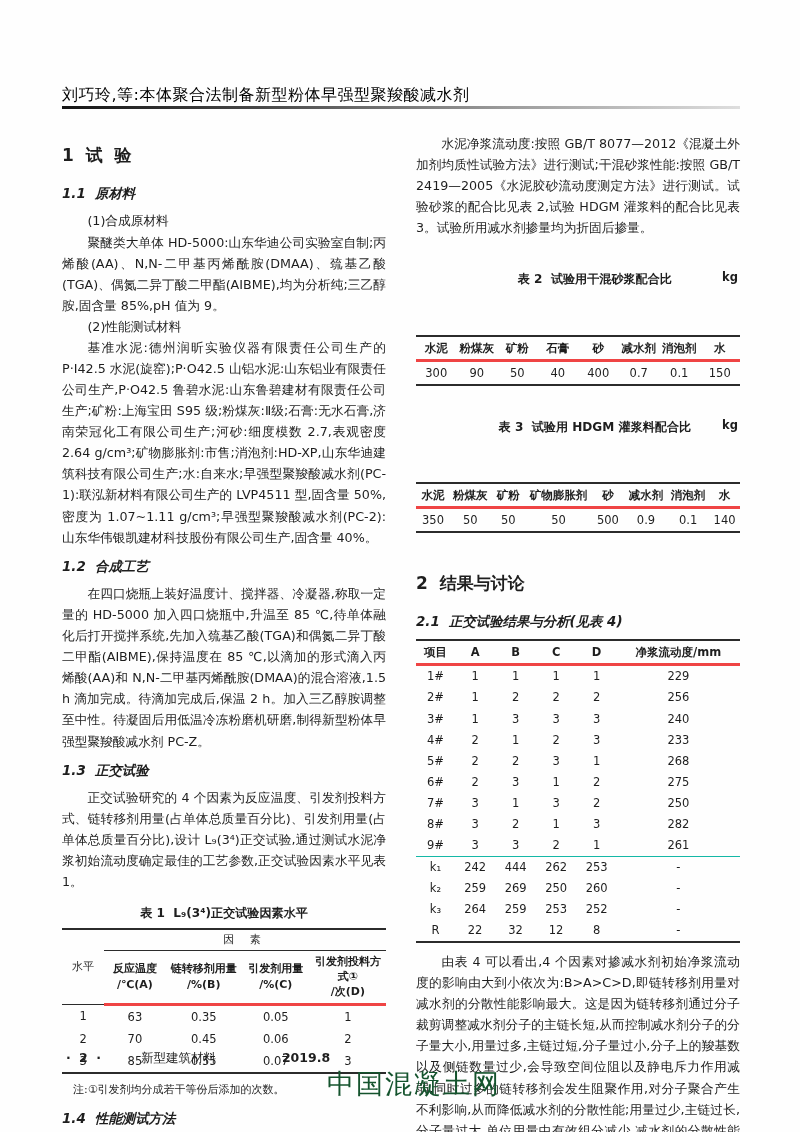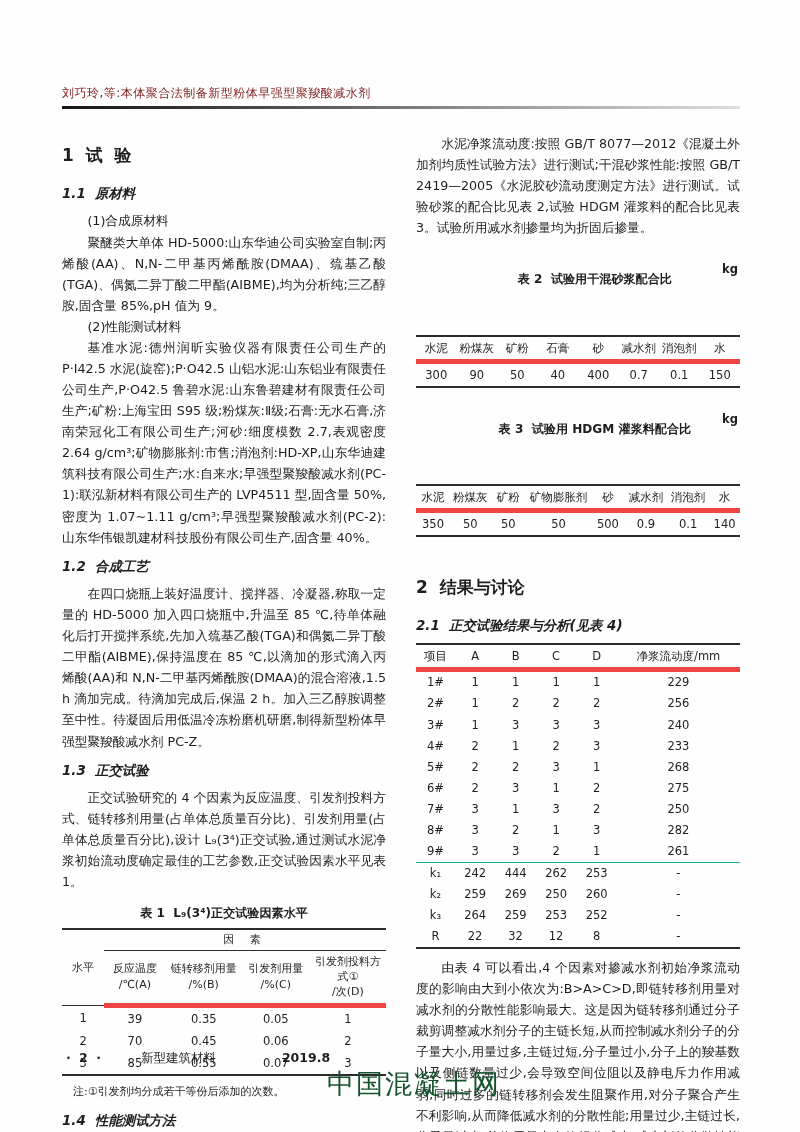--- a/index.html
+++ b/index.html
@@ -4,39 +4,39 @@
 <style>
   html,body{margin:0;padding:0;}
   body{
     width:800px;height:1132px;position:relative;overflow:hidden;
     background:#fefefe;color:#1e1e1e;
     font-family:"DejaVu Sans","Liberation Sans",sans-serif;
   }
   .page{position:absolute;inset:0;}
   
   .running-head{
-    position:absolute;left:62px;top:85px;font-size:12px;color:#7f1d1d;letter-spacing:.5px;
+    position:absolute;left:62px;top:85px;font-size:16px;color:#000000;letter-spacing:.5px;
   }
   .head-rule{
     position:absolute;left:62px;top:106px;width:678px;height:3px;
     background:linear-gradient(to right,#151515 0%,#4a4a4a 30%,#9a9a9a 65%,#dedede 100%);
   }
   
   .columns{position:absolute;left:62px;top:133px;width:678px;display:flex;gap:30px;}
   .col{width:324px;font-size:12.7px;line-height:1.66;text-align:justify;}
   .h-sec{font-size:17px;font-weight:bold;margin:8px 0 14px;white-space:pre-wrap;}
   .h-sub{font-size:13.4px;font-weight:bold;margin:8px 0 5px;white-space:pre-wrap;font-style:italic;}
   p.body{margin:0;text-indent:2em;}
   
   .tbl-caption{position:relative;text-align:center;font-weight:bold;font-size:12.1px;margin:11px 0 5px;white-space:pre-wrap;}
-  .tbl-caption .unit{position:absolute;right:2px;top:11px;font-weight:bold;font-size:11.5px;}
+  .tbl-caption .unit{position:absolute;right:2px;top:19px;font-weight:bold;font-size:11.5px;}
   table.sci{width:100%;border-collapse:collapse;border-top:2px solid #2b2b2b;border-bottom:2px solid #2b2b2b;
             font-size:11.5px;line-height:1.4;table-layout:fixed;}
   table.sci th,table.sci td{font-weight:normal;text-align:center;padding:3px 1px;}
-  table.sci thead tr:last-child th{border-bottom:5px solid #ef4444;}
+  table.sci thead tr:last-child th{border-bottom:3px solid #ef4444;font-weight:bold;}
   table.t1 th.group{border-bottom:.8px solid #2b2b2b;padding:2px 0;letter-spacing:6px;}
   table.t1 th.lvl{border-bottom:1px solid #2b2b2b;}
   table.t1 thead th{font-size:11px;}
   table.t4 td{padding:2.5px 1px;}
   tbody.stats tr:first-child td{border-top:1px solid #14b8a6;}
   .tbl-note{font-size:11px;margin:7px 0 9px;padding-left:1em;text-align:left;} .spacer-m{height:8px;}
   
   .footer{position:absolute;left:66px;top:1050px;font-size:12.5px;color:#1e1e1e;display:flex;align-items:baseline;}
   .footer .pgno{font-weight:bold;letter-spacing:2px;margin-right:38px;}
   .footer .journal{margin-right:66px;}
@@ -85,21 +85,21 @@
           <tr>
             <th><span>反应温度</span><br><span>/℃(A)</span></th>
             <th><span>链转移剂用量</span><br><span>/%(B)</span></th>
             <th><span>引发剂用量</span><br><span>/%(C)</span></th>
             <th><span>引发剂投料方式①</span><br><span>/次(D)</span></th>
           </tr>
         </thead>
         <tbody>
             <tr>
               <td>1</td>
-              <td>39</td>
+              <td>63</td>
               <td>0.35</td>
               <td>0.05</td>
               <td>1</td>
             </tr>
             <tr>
               <td>2</td>
               <td>70</td>
               <td>0.45</td>
               <td>0.06</td>
               <td>2</td>

